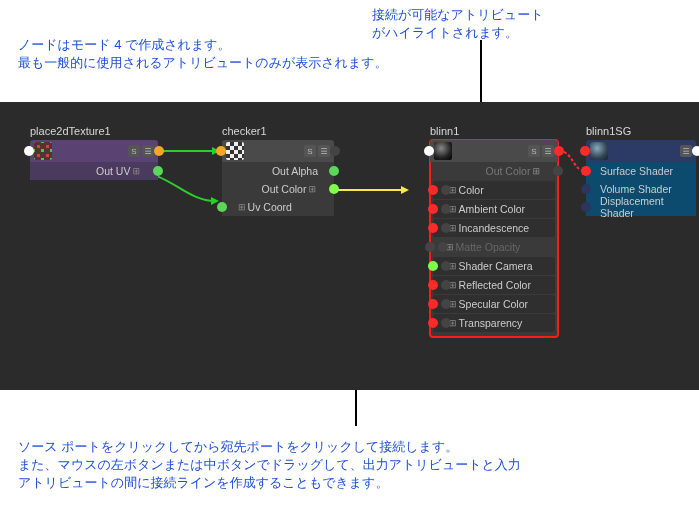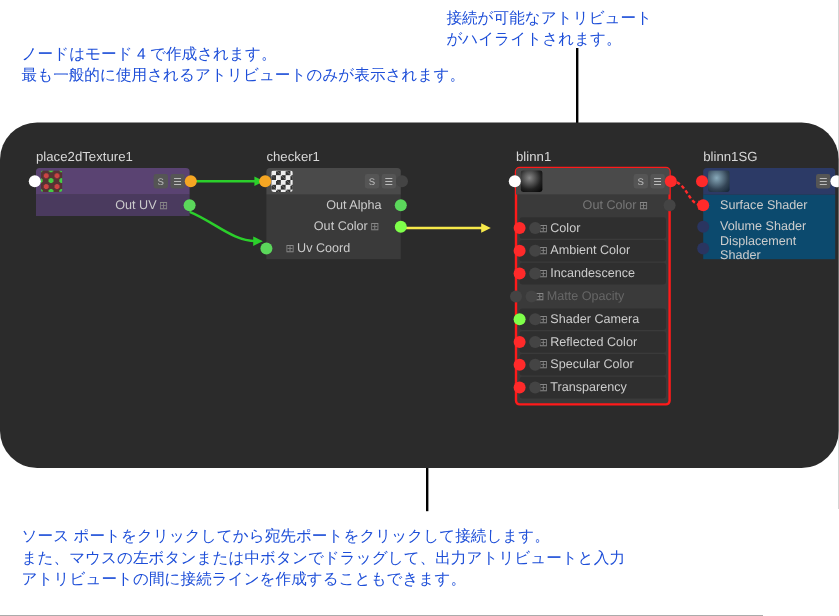--- a/index.html
+++ b/index.html
@@ -18,21 +18,20 @@
     font-size: 13px;
     line-height: 1.4;
   }
   .canvas {
     position: absolute;
     left: 0;
     top: 102px;
     width: 699px;
     height: 288px;
     background: #2b2b2b;
-    border-radius: 31px;
   }
   .node {
     position: absolute;
     border-radius: 3px;
     font-size: 10.5px;
     color: #ccc;
   }
   .node-title {
     position: absolute;
     top: -15px;

